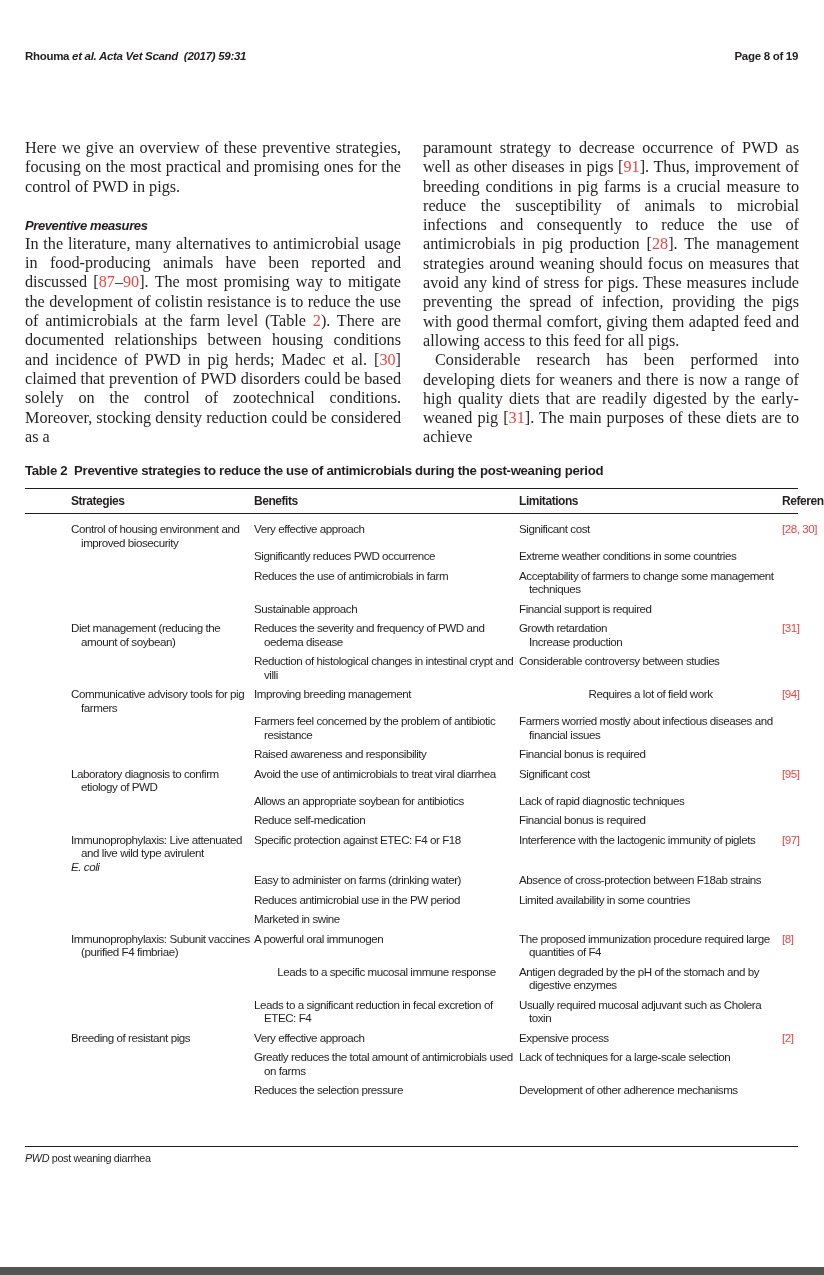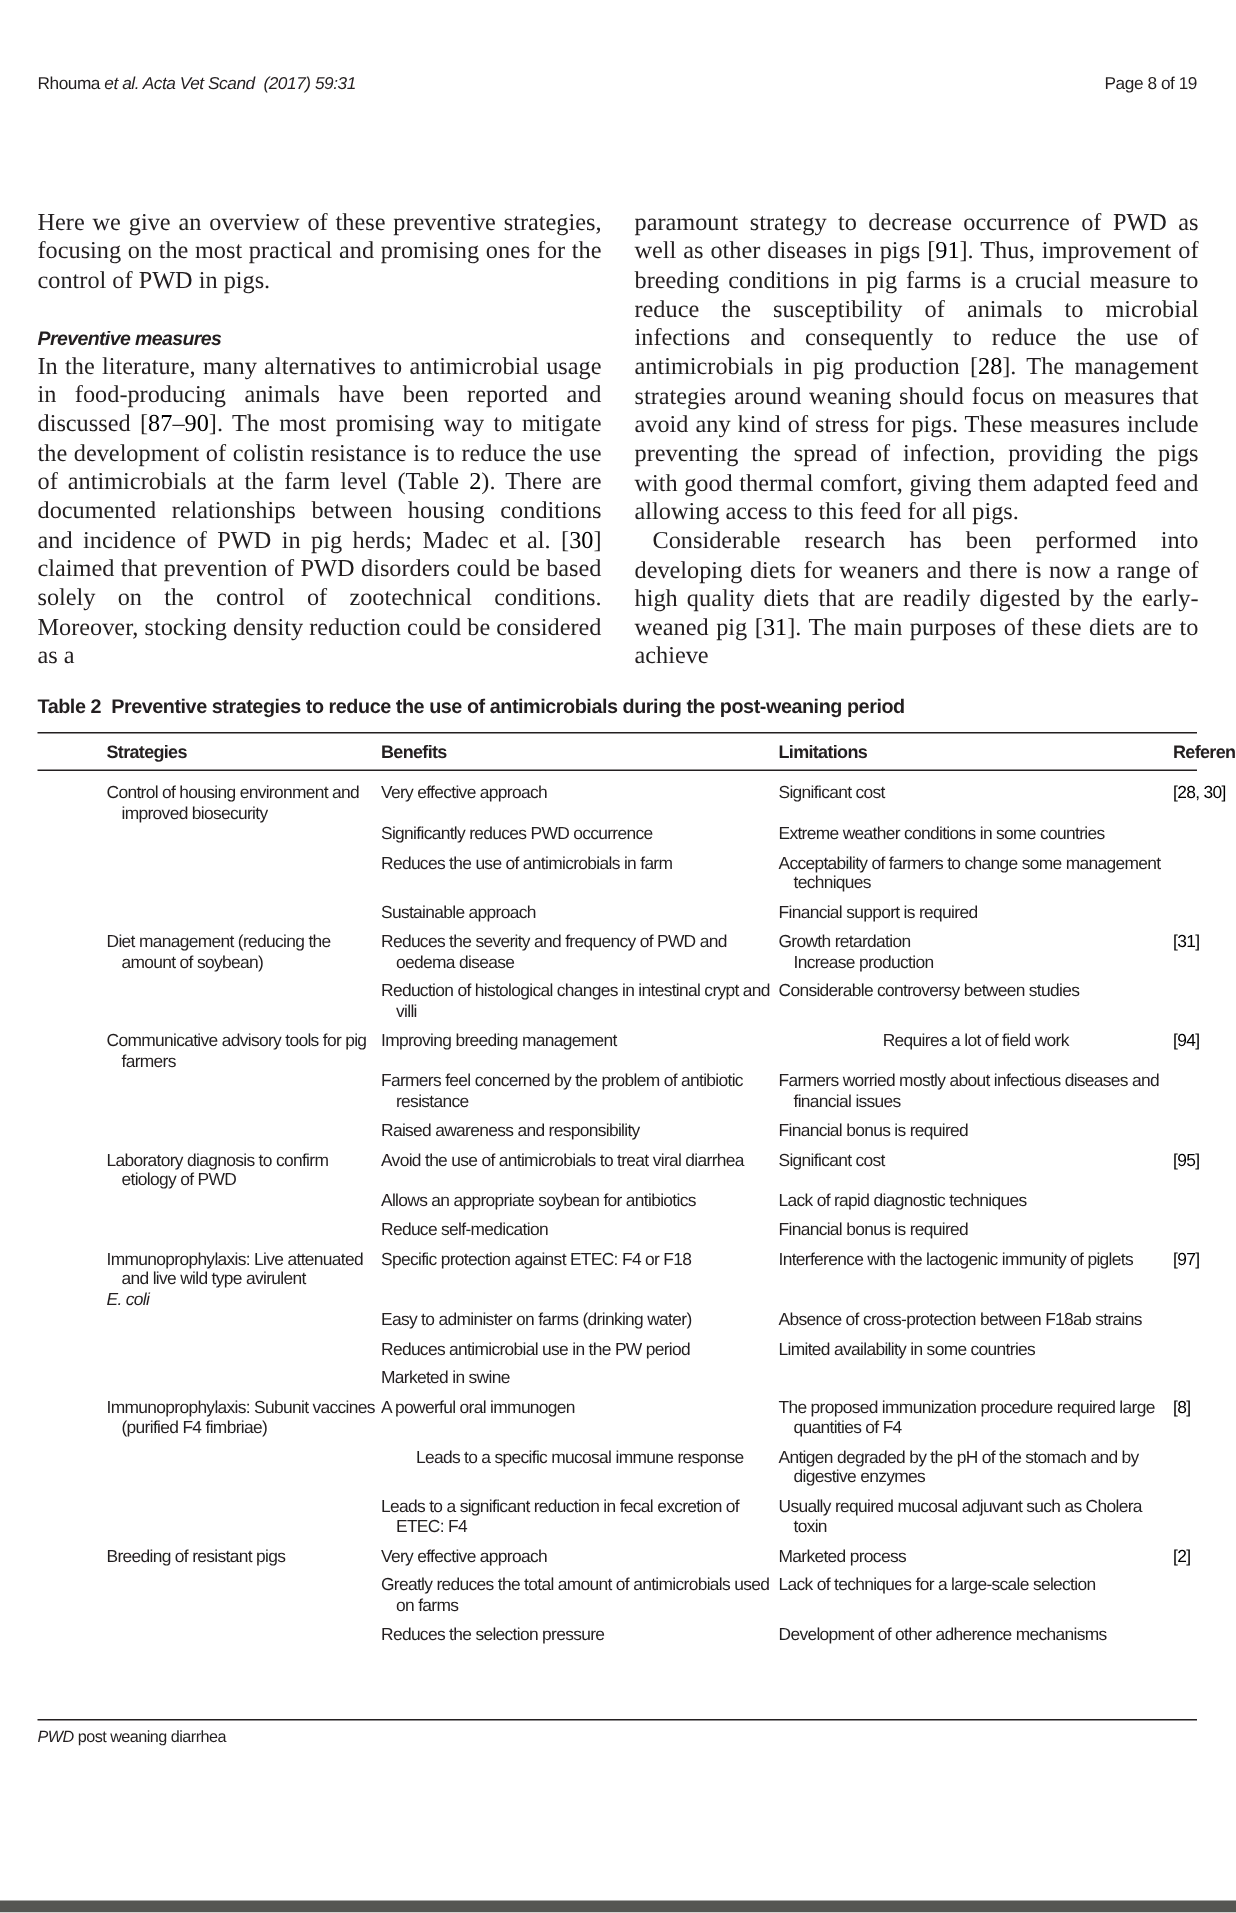--- a/index.html
+++ b/index.html
@@ -1,27 +1,27 @@
 <!DOCTYPE html>
 <html><head>
 <meta charset="utf-8">
 <style>
   html, body { margin: 0; padding: 0; }
   body { width: 824px; height: 1275px; position: relative; background: #ffffff; overflow: hidden; color: #231f20; }
-  .hdr { position: absolute; top: 50px; font-family: "Liberation Sans", sans-serif; font-size: 11.5px; letter-spacing: -0.3px; }
+  .hdr { position: absolute; top: 50px; font-family: "Liberation Sans", sans-serif; font-size: 11.5px; letter-spacing: -0.3px; font-weight: bold; }
   .hdr-left { left: 25px; }
   .hdr-right { right: 26px; }
   .it { font-style: italic; }
   .col { position: absolute; top: 139px; width: 376px; font-family: "Liberation Serif", serif; font-size: 16.2px; line-height: 19.3px; text-align: justify; }
   .col p { margin: 0; }
   .col-left { left: 25px; }
   .col-right { left: 423px; }
   .sec-head { font-family: "Liberation Sans", sans-serif; font-style: italic; font-weight: bold; font-size: 13px; letter-spacing: -0.4px; margin-top: 19px !important; line-height: 19px; }
   .indent { text-indent: 12px; }
-  .cite { color: #000000; }
+  .cite { color: #ef4444; }
   .tbl-title { position: absolute; left: 25px; top: 463px; font-family: "Liberation Sans", sans-serif; font-weight: bold; font-size: 13.2px; letter-spacing: -0.3px; }
   .rule { position: absolute; left: 25px; width: 773px; height: 1.4px; background: #231f20; }
   table { position: absolute; left: 25px; top: 490px; width: 773px; border-collapse: collapse; font-family: "Liberation Sans", sans-serif; font-size: 11.6px; letter-spacing: -0.45px; line-height: 13.5px; margin-left: 46px; }
   th { font-weight: bold; text-align: left; height: 24px; padding: 0; vertical-align: middle; font-size: 12px; }
   td { padding: 0; vertical-align: top; }
   .c1 { width: 183px; } .c2 { width: 265px; } .c3 { width: 263px; } .c4 { width: 62px; }
   .hang { padding-left: 10px; text-indent: -10px; display: block; }
   tr.first td { padding-top: 8px; }
   td.bp, td.lp { padding-bottom: 6px; }
   .footnote { position: absolute; left: 25px; top: 1152px; font-family: "Liberation Sans", sans-serif; font-size: 10.8px; letter-spacing: -0.35px; }
@@ -264,21 +264,21 @@
         <td class="c4"></td>
       </tr>
       <tr>
         <td class="c1 sp">
           <span class="hang" style="white-space: pre-line;">Breeding of resistant pigs</span>
         </td>
         <td class="c2 bp">
           <span class="hang" style="white-space: pre-line;">Very effective approach</span>
         </td>
         <td class="c3 lp">
-          <span class="hang" style="white-space: pre-line;">Marketed process</span>
+          <span class="hang" style="white-space: pre-line;">Expensive process</span>
         </td>
         <td class="c4"><a class="cite">[2]</a></td>
       </tr>
       <tr>
         <td class="c1 sp"></td>
         <td class="c2 bp">
           <span class="hang" style="white-space: pre-line;">Greatly reduces the total amount of antimicrobials used on farms</span>
         </td>
         <td class="c3 lp">
           <span class="hang" style="white-space: pre-line;">Lack of techniques for a large-scale selection</span>

